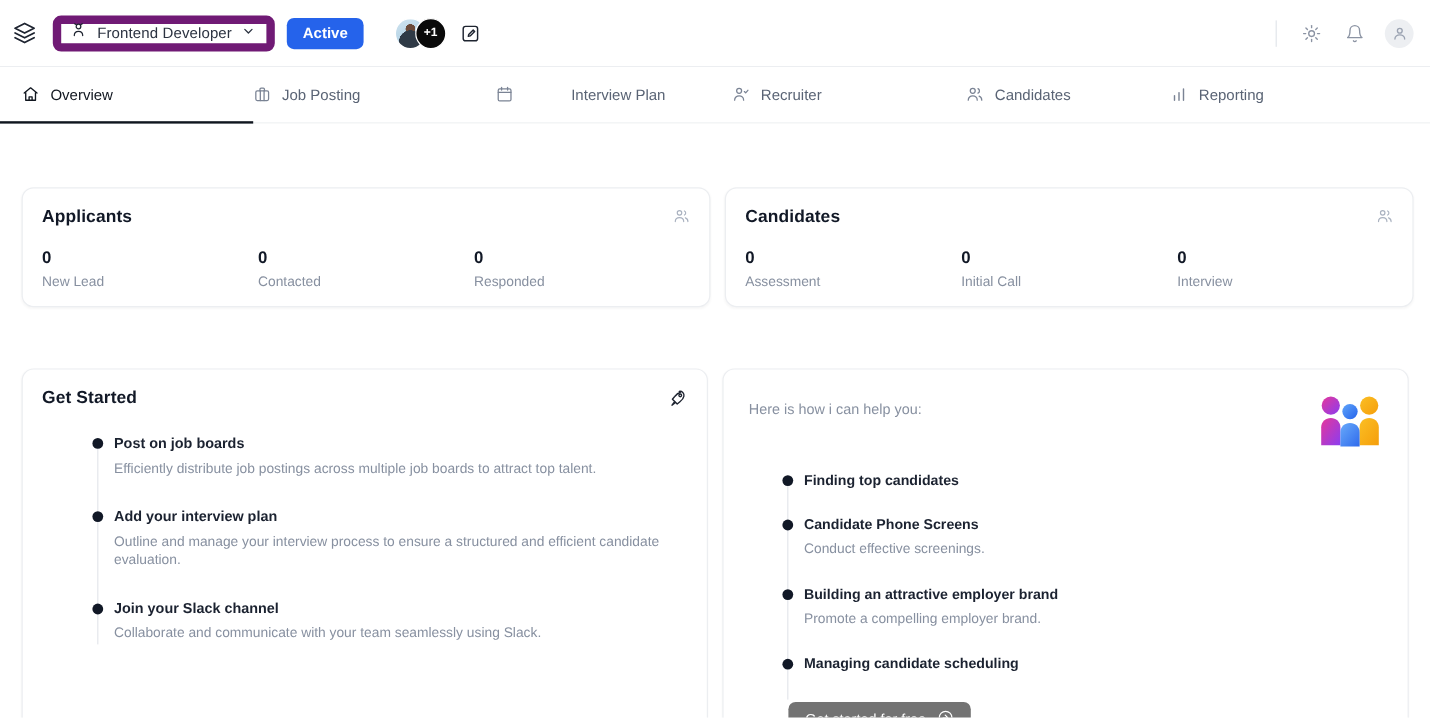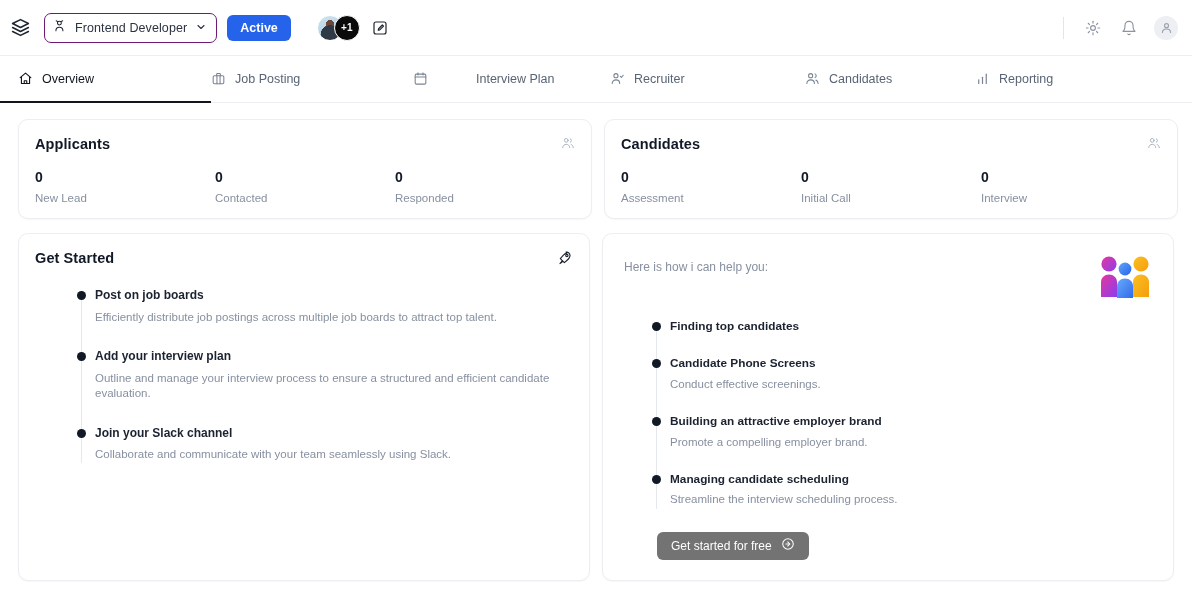--- a/index.html
+++ b/index.html
@@ -31,21 +31,21 @@
     width: 28px; height: 28px;
     display: flex; align-items: center; justify-content: center;
     color: #1e2430;
   }
   .role-select {
     display: flex;
     align-items: center;
     gap: 8px;
     height: 30px;
     padding: 0 9px 0 8px;
-    border: 1px solid #701a75;
+    border: 7px solid #701a75;
     border-radius: 7px;
     background: #fff;
     cursor: pointer;
   }
   .role-select .role-label {
     font-size: 12.5px;
     color: #2b3240;
     letter-spacing: .1px;
     white-space: nowrap;
   }
@@ -166,20 +166,21 @@
   .content {
     padding: 16px 18px 0 18px;
     display: flex;
     flex-direction: column;
     gap: 14px;
     background: #fff;
   }
   .row {
     display: flex;
     gap: 12px;
+    margin-top: 37px;
   }
   .card {
     background: #fff;
     border: 1px solid #eceef1;
     border-radius: 10px;
     flex: 1;
     box-shadow: 0 1px 2px rgba(16, 24, 40, 0.035);
     position: relative;
   }
 
@@ -580,21 +581,20 @@
         <div class="tl-item">
           <div class="tl-title">Candidate Phone Screens</div>
           <div class="tl-desc">Conduct effective screenings.</div>
         </div>
         <div class="tl-item">
           <div class="tl-title">Building an attractive employer brand</div>
           <div class="tl-desc">Promote a compelling employer brand.</div>
         </div>
         <div class="tl-item">
           <div class="tl-title">Managing candidate scheduling</div>
-          <div class="tl-desc">Streamline the interview scheduling process.</div>
         </div>
       </div>
 
       <div class="cta-wrap">
         <button class="cta-btn">
           <span>Get started for free</span>
           <span>
             <svg width="14" height="14" viewBox="0 0 24 24" fill="none" stroke="#ffffff" stroke-width="1.8" stroke-linecap="round" stroke-linejoin="round">
               <circle cx="12" cy="12" r="9"></circle>
               <polyline points="11.5 8.5 15 12 11.5 15.5"></polyline>

